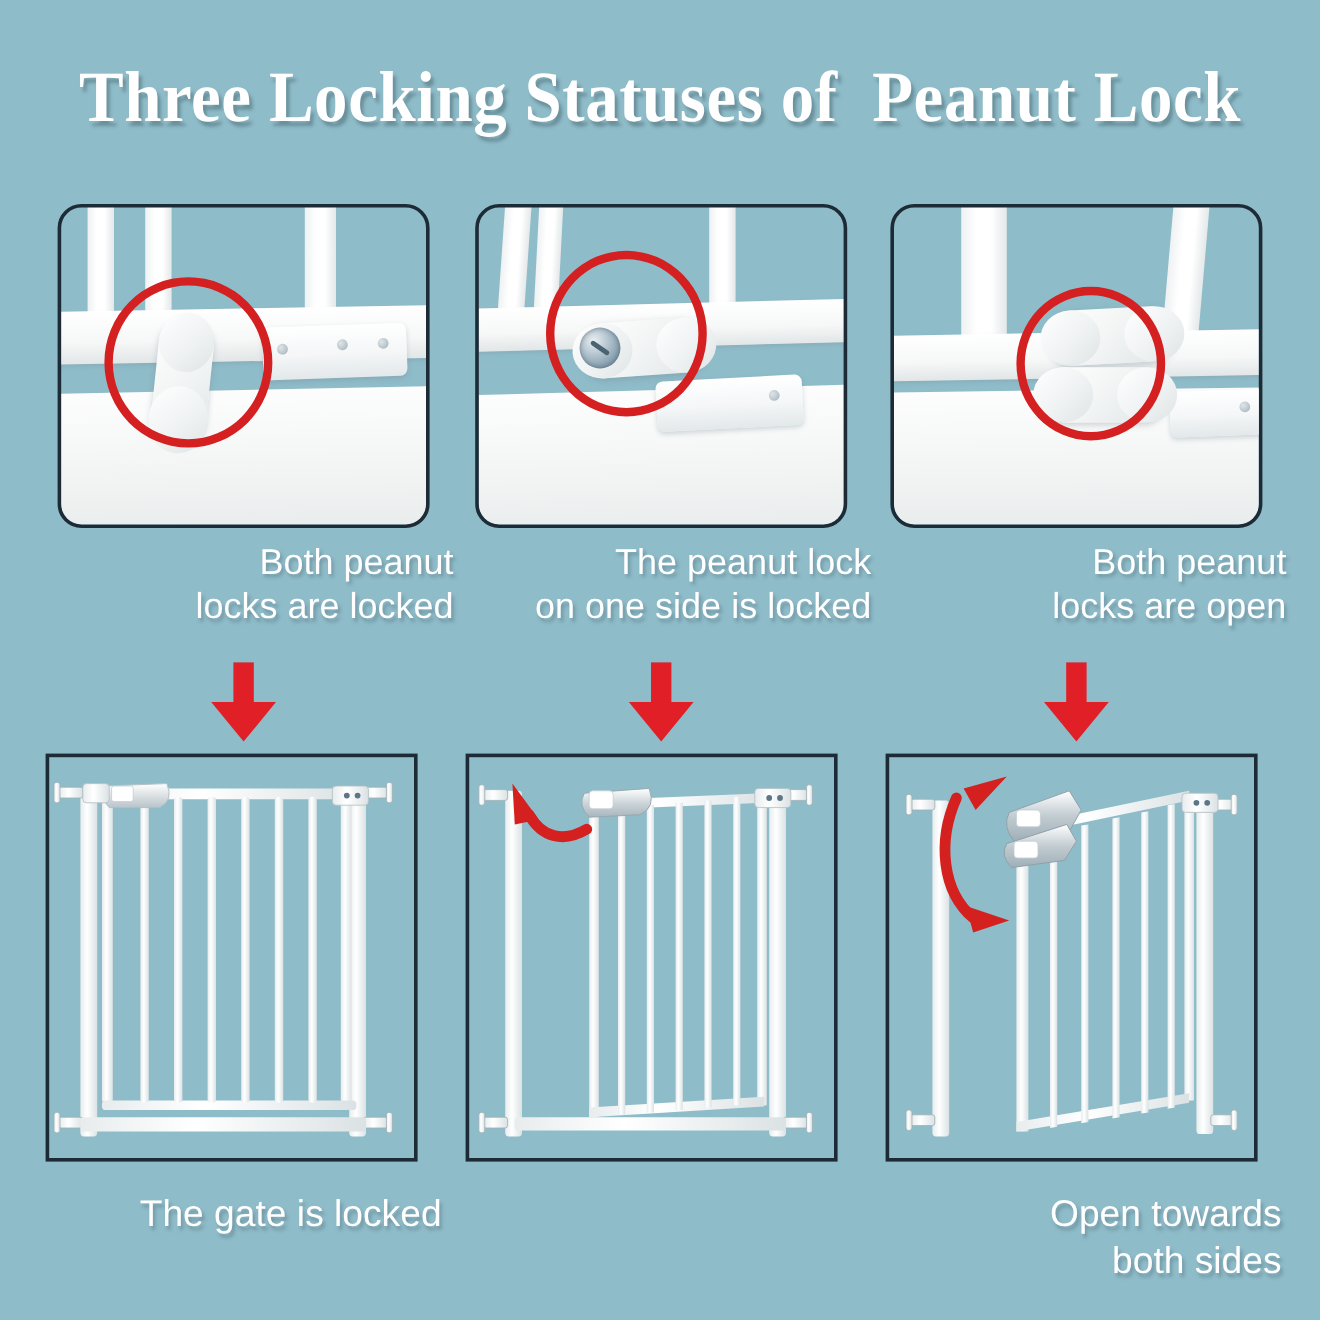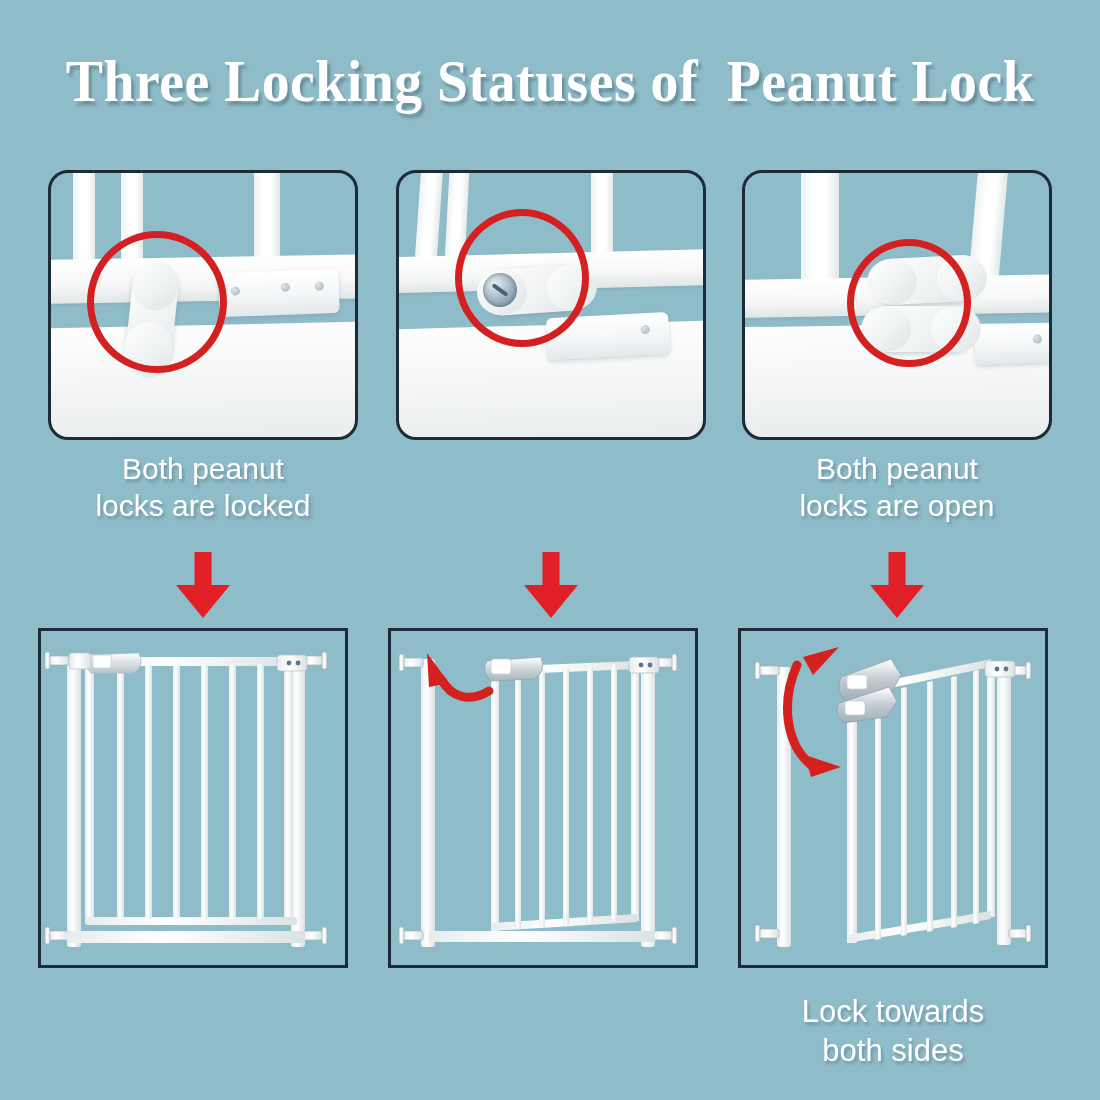--- a/index.html
+++ b/index.html
@@ -170,21 +170,21 @@
   .dot {
     position: absolute;
     width: 9px; height: 9px;
     border-radius: 50%;
     background: radial-gradient(circle at 35% 35%, #dfe5e7 0%, #b9c6cc 60%, #93a5ae 100%);
   }
 
   
   .caption {
     position: absolute;
-    text-align: center;
+    text-align: right;
     color: #ffffff;
     font-family: "Liberation Sans", sans-serif;
     font-size: 30px;
     line-height: 37px;
     font-weight: 400;
     text-shadow: 2px 3px 3px rgba(60,90,100,0.38);
     white-space: pre-line;
   }
   .caption-bottom {
     font-size: 31px;
@@ -290,20 +290,22 @@
       <div class="peanut peanut-h" style="left:128px; top:84px; transform:rotate(-3deg);"></div>
       <div class="peanut peanut-h" style="left:122px; top:133px;"></div>
       <div class="red-circle" style="left:102px; top:66px; width:124px; height:128px;"></div>
     </div>
   </div>
 </div>
 
 <div class="row" style="top:450px; height:80px;">
   <div class="caption cell" style="left:28px; width:350px;">Both peanut
 locks are locked</div>
+  <div class="caption cell" style="left:376px; width:350px;">The peanut lock
+on one side is locked</div>
   <div class="caption cell" style="left:722px; width:350px;">Both peanut
 locks are open</div>
 </div>
 
 <div class="row" style="top:552px; height:70px;">
   <div class="arrow-down cell" style="left:176px;">
     <div class="shaft"></div>
     <div class="head"></div>
   </div>
   <div class="arrow-down cell" style="left:524px;">
@@ -509,15 +511,16 @@
 
         <path d="M98 16 L62 26 L72 44 Z"></path>
 
         <path d="M100 136 L64 124 L70 146 Z"></path>
       </g>
     </svg>
   </div>
 </div>
 
 <div class="row" style="top:992px; height:90px;">
-  <div class="caption caption-bottom cell" style="left:718px; width:350px;">Lock towards
+  <div class="caption caption-bottom cell" style="left:18px; width:350px;">The gate is locked</div>
+  <div class="caption caption-bottom cell" style="left:718px; width:350px;">Open towards
 both sides</div>
 </div>
 
 </body></html>

